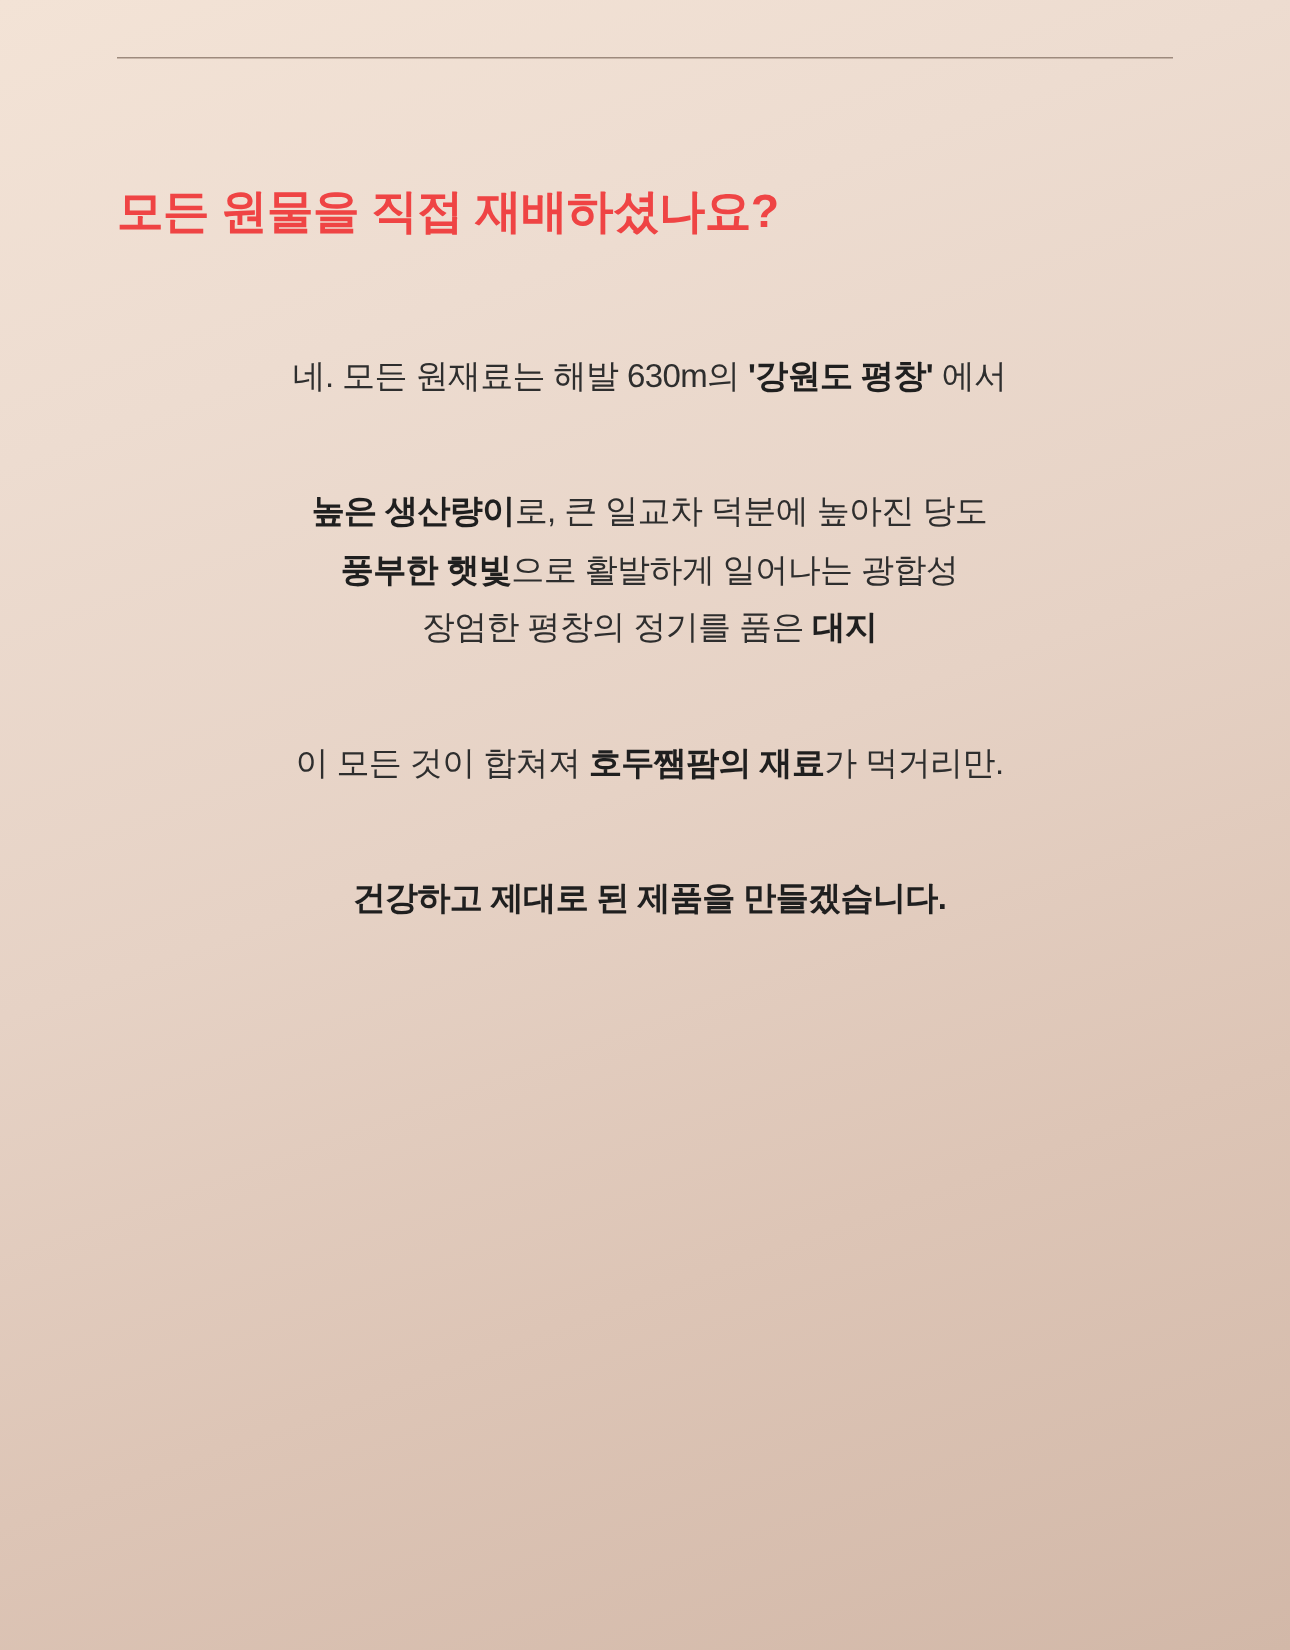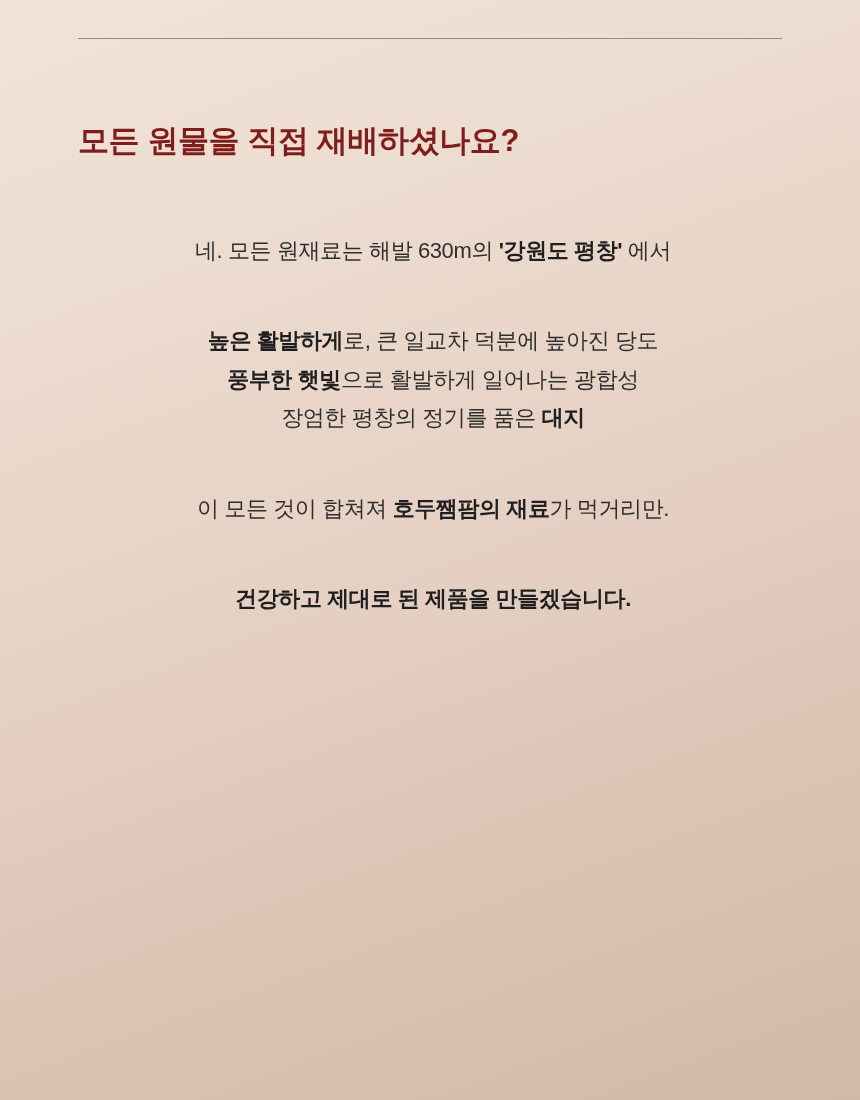--- a/index.html
+++ b/index.html
@@ -32,21 +32,21 @@
   .content {
     position: absolute;
     top: 120px;
     left: 78px;
     width: 710px;
   }
   .headline {
     font-size: 31px;
     font-weight: bold;
     letter-spacing: -0.4px;
-    color: #7f1d1d;
+    color: #ef4444;
     margin: 0 0 70px 0;
     line-height: 1.35;
   }
   .para {
     font-size: 22px;
     line-height: 1.75;
     color: #2e2e2e;
     margin: 0 0 52px 0;
     letter-spacing: -0.4px;
     text-align: center;
@@ -69,21 +69,21 @@
 
   <div class="content">
 
     <h1 class="headline">모든 원물을 직접 재배하셨나요?</h1>
 
     <p class="para">
       <span class="line"><span>네. 모든 원재료는 해발 630m의 </span><span class="b">'강원도 평창'</span><span> 에서</span></span>
     </p>
 
     <p class="para">
-      <span class="line"><span class="b">높은 활발하게</span><span>로, 큰 일교차 덕분에 높아진 당도</span></span>
+      <span class="line"><span class="b">높은 생산량이</span><span>로, 큰 일교차 덕분에 높아진 당도</span></span>
       <span class="line"><span class="b">풍부한 햇빛</span><span>으로 활발하게 일어나는 광합성</span></span>
       <span class="line"><span>장엄한 평창의 정기를 품은 </span><span class="b">대지</span></span>
     </p>
 
     <p class="para">
       <span class="line"><span>이 모든 것이 합쳐져 </span><span class="b">호두쨈팜의 재료</span><span>가 먹거리만.</span></span>
     </p>
 
     <p class="para">
       <span class="line b">건강하고 제대로 된 제품을 만들겠습니다.</span>

